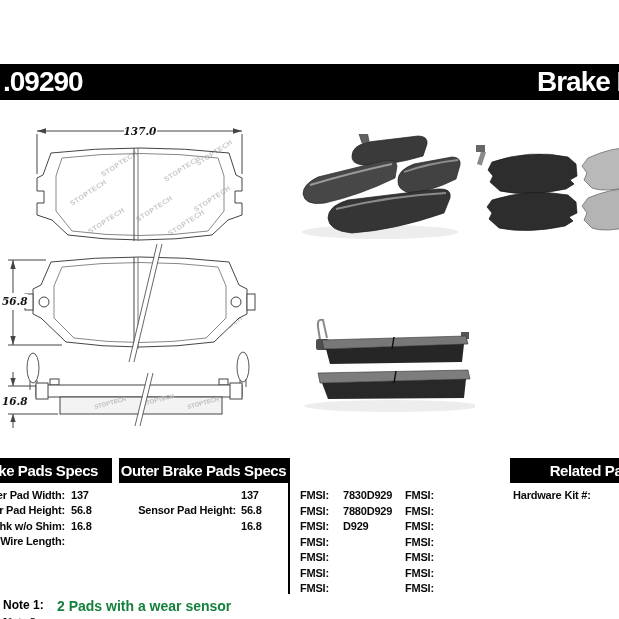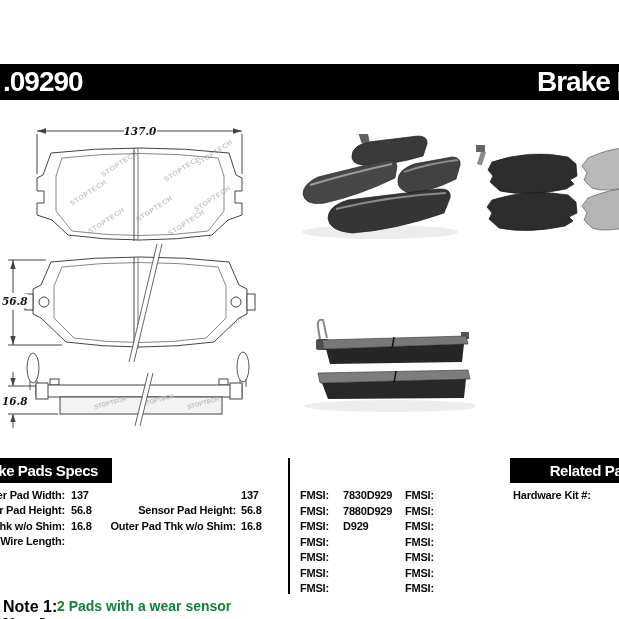--- a/index.html
+++ b/index.html
@@ -6,21 +6,21 @@
   #page{position:relative;width:619px;height:619px;overflow:hidden;background:#fff;
         font-family:"Liberation Sans",sans-serif;margin-top:46px;}
   .topbar{position:absolute;left:0;top:18px;width:619px;height:36px;background:#000;color:#fff;}
   .partnum{position:absolute;left:3px;top:0;line-height:36px;font-weight:bold;font-size:28px;letter-spacing:-1px;white-space:nowrap;}
   .sheettitle{position:absolute;left:537px;top:0;line-height:36px;font-weight:bold;font-size:28px;letter-spacing:-1px;white-space:nowrap;}
   .thead{position:absolute;top:412px;height:25px;background:#000;color:#fff;
          font-weight:bold;font-size:15px;letter-spacing:-0.4px;text-align:center;line-height:25px;white-space:nowrap;overflow:hidden;}
   .cell{position:absolute;font-weight:bold;font-size:11px;letter-spacing:-0.2px;color:#0a0a0a;white-space:nowrap;}
   .lblR{text-align:right;}
   .vdiv{position:absolute;left:288px;top:412px;width:2px;height:136px;background:#000;}
-  .note-lbl{position:absolute;font-weight:bold;font-size:16px;color:#000;white-space:nowrap;}
+  .note-lbl{position:absolute;font-weight:bold;font-size:12px;color:#000;white-space:nowrap;}
   .note-red{position:absolute;font-weight:bold;font-size:14px;white-space:nowrap;}
   svg{position:absolute;}
   svg text{font-family:"Liberation Sans",sans-serif;}
   .dim{font-family:"DejaVu Serif",serif;font-style:italic;font-weight:bold;font-size:10.5px;fill:#111;}
   .wm{font-size:7px;fill:#c6c6c6;font-weight:bold;letter-spacing:0.5px;}
   .wm2{font-size:6px;fill:#bdbdbd;font-weight:bold;}
 </style>
 </head>
 <body>
 <div id="page">
@@ -152,36 +152,36 @@
   <rect x="461" y="286" width="8" height="7" fill="#555"></rect>
   <path d="M322,294 L466,290 L468,298 L324,303 Z" fill="#787878" stroke="#333" stroke-width="0.6"></path>
   <path d="M326,303 L464,298 L462,316 L330,318 Z" fill="#262626"></path>
   <line x1="394" y1="291" x2="392" y2="303" stroke="#111" stroke-width="1.5"></line>
   <path d="M318,327 L468,324 L470,333 L320,337 Z" fill="#7d7d7d" stroke="#333" stroke-width="0.6"></path>
   <path d="M322,337 L466,333 L464,352 L328,353 Z" fill="#282828"></path>
   <line x1="396" y1="325" x2="394" y2="337" stroke="#111" stroke-width="1.5"></line>
 </svg>
 
 <div class="thead" style="left:-78px;width:190px;">Inner Brake Pads Specs</div>
+<div class="thead" style="left:119px;width:169px;">Outer Brake Pads Specs</div>
 <div class="thead" style="left:510px;width:170px;">Related Parts</div>
 <div class="vdiv"></div>
 
 <div class="cell lblR" style="left:-200px;top:443px;width:265px;">Inner Pad Width:</div>
 <div class="cell" style="left:71px;top:443px;">137</div>
 <div class="cell lblR" style="left:-200px;top:458px;width:265px;">Inner Pad Height:</div>
 <div class="cell" style="left:71px;top:458px;">56.8</div>
 <div class="cell lblR" style="left:-200px;top:474px;width:265px;">Inner Pad Thk w/o Shim:</div>
 <div class="cell" style="left:71px;top:474px;">16.8</div>
 <div class="cell lblR" style="left:-200px;top:489px;width:265px;">Sensor Wire Length:</div>
 <div class="cell" style="left:71px;top:489px;"></div>
 
 <div class="cell" style="left:241px;top:443px;">137</div>
 <div class="cell lblR" style="left:60px;top:458px;width:176px;">Sensor Pad Height:</div>
 <div class="cell" style="left:241px;top:458px;">56.8</div>
-<div class="cell lblR" style="left:60px;top:474px;width:176px;">Outer Pad Thk w/o Shim:</div>
 <div class="cell" style="left:241px;top:474px;">16.8</div>
 
 <div class="cell" style="left:300px;top:443px;">FMSI:</div>
 <div class="cell" style="left:343px;top:443px;">7830D929</div>
 <div class="cell" style="left:405px;top:443px;">FMSI:</div>
 <div class="cell" style="left:448px;top:443px;"></div>
 
 <div class="cell" style="left:300px;top:459px;">FMSI:</div>
 <div class="cell" style="left:343px;top:459px;">7880D929</div>
 <div class="cell" style="left:405px;top:459px;">FMSI:</div>

